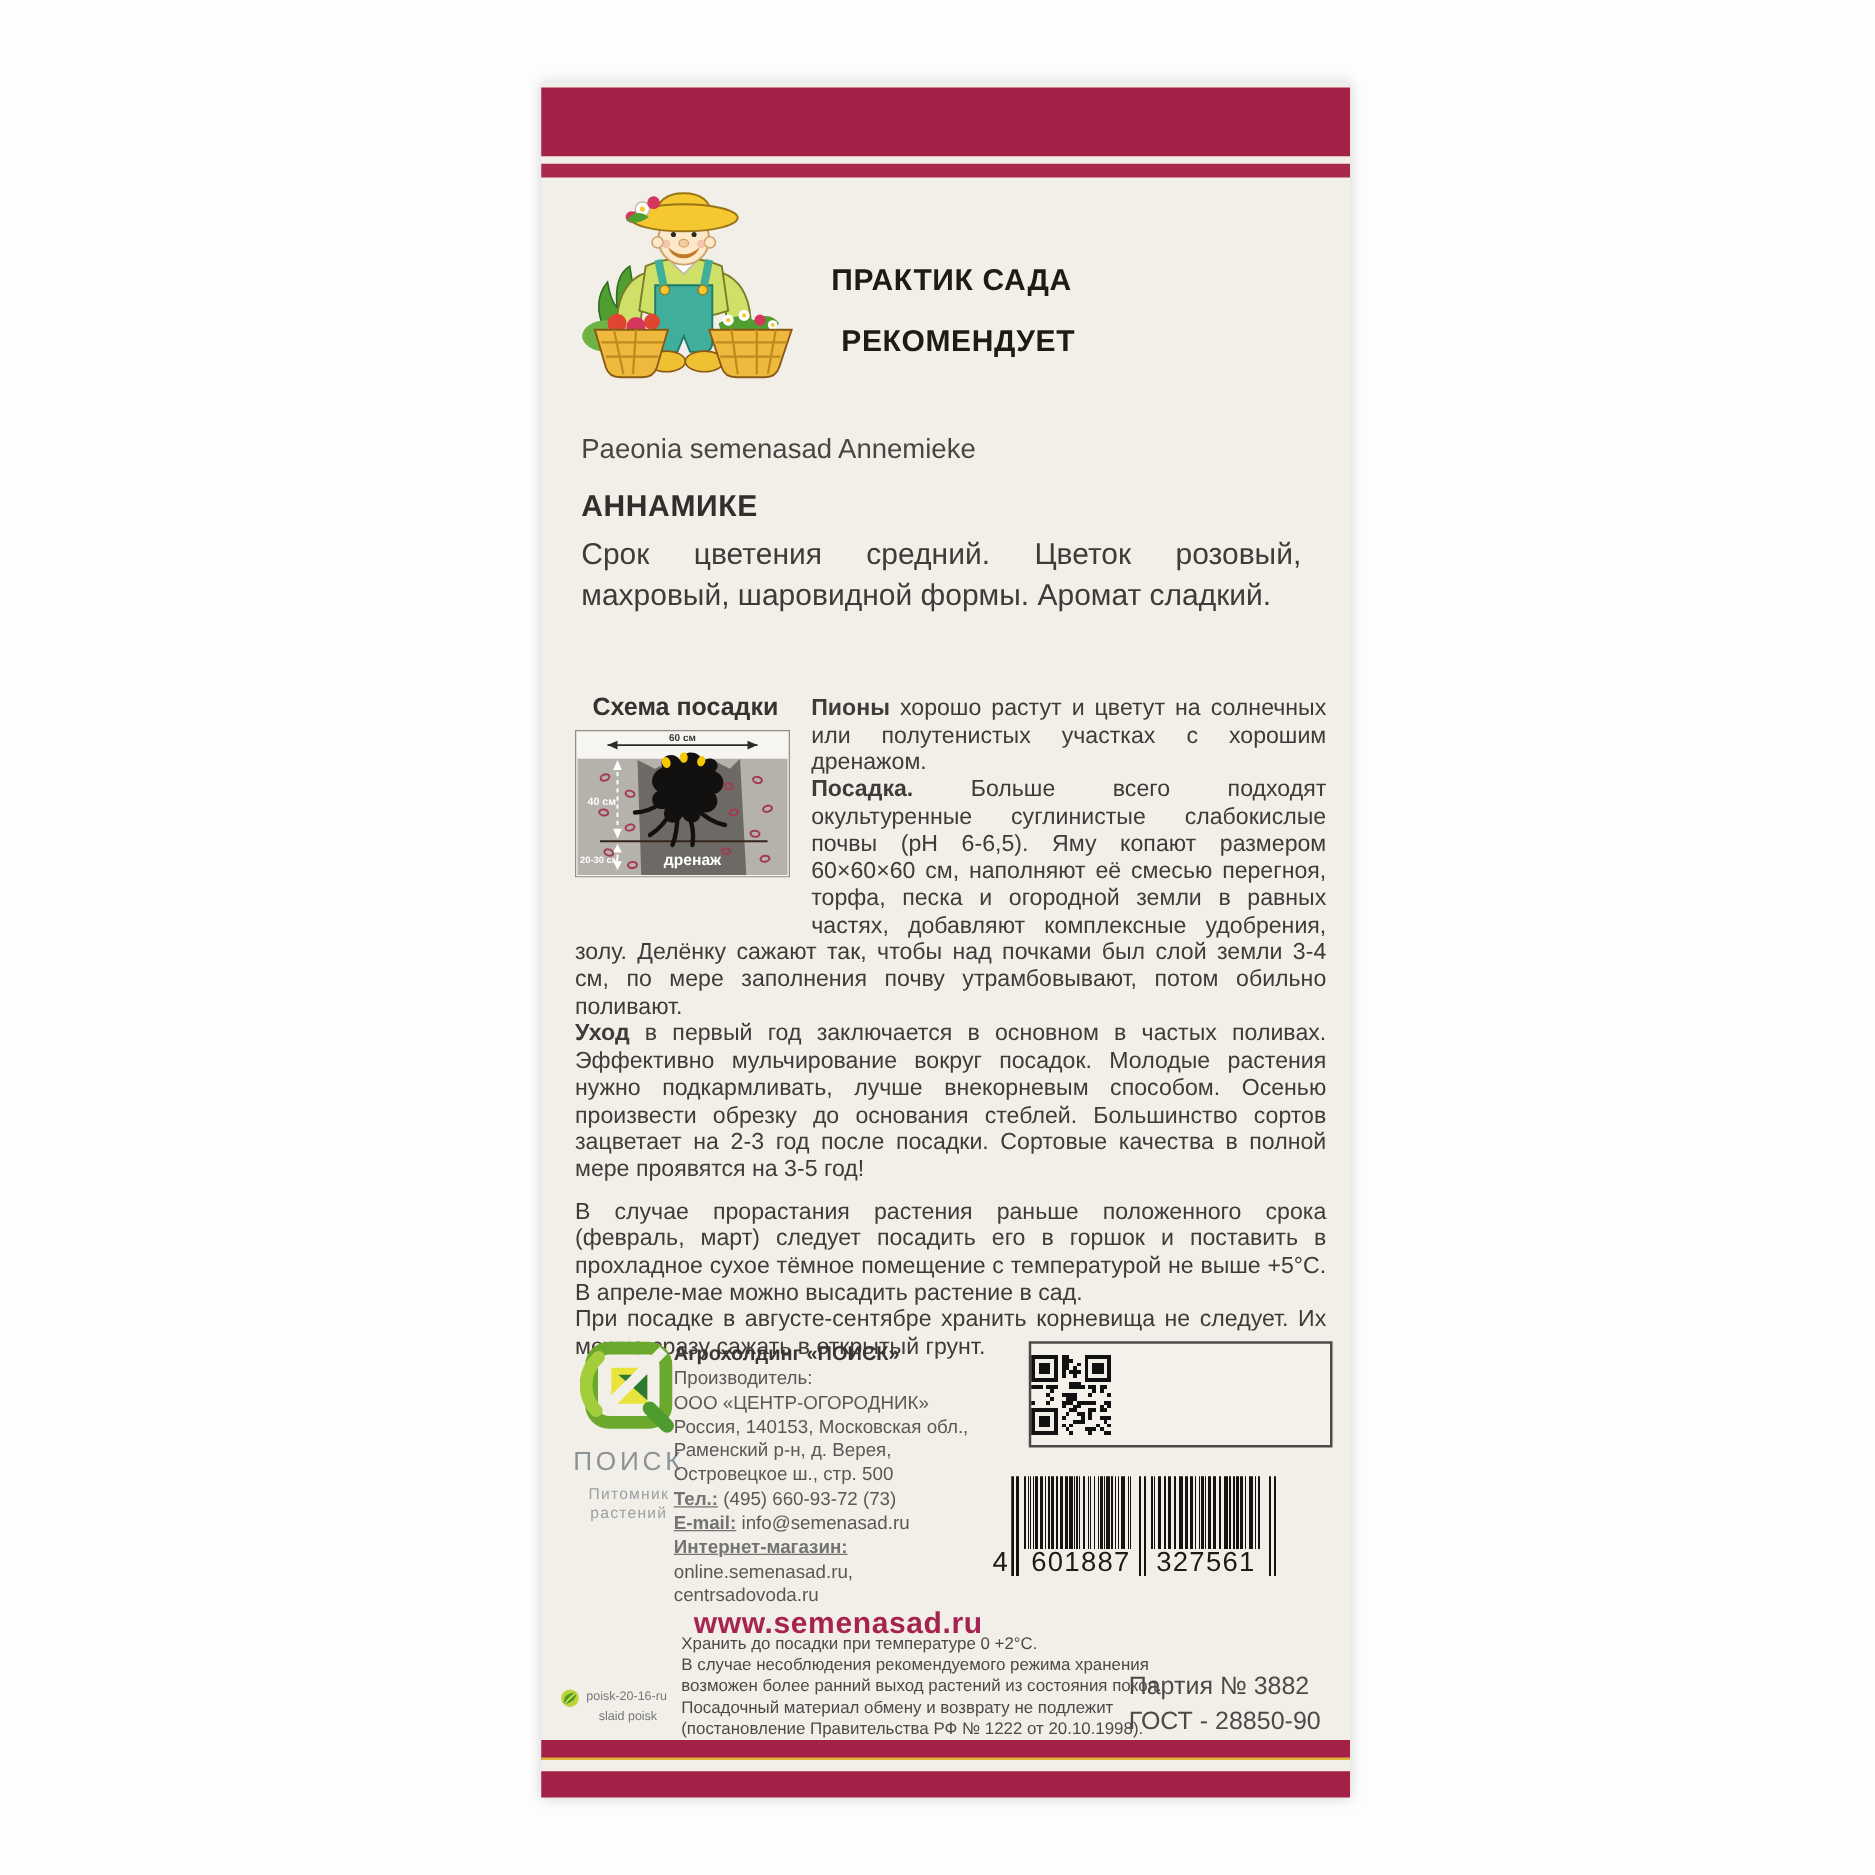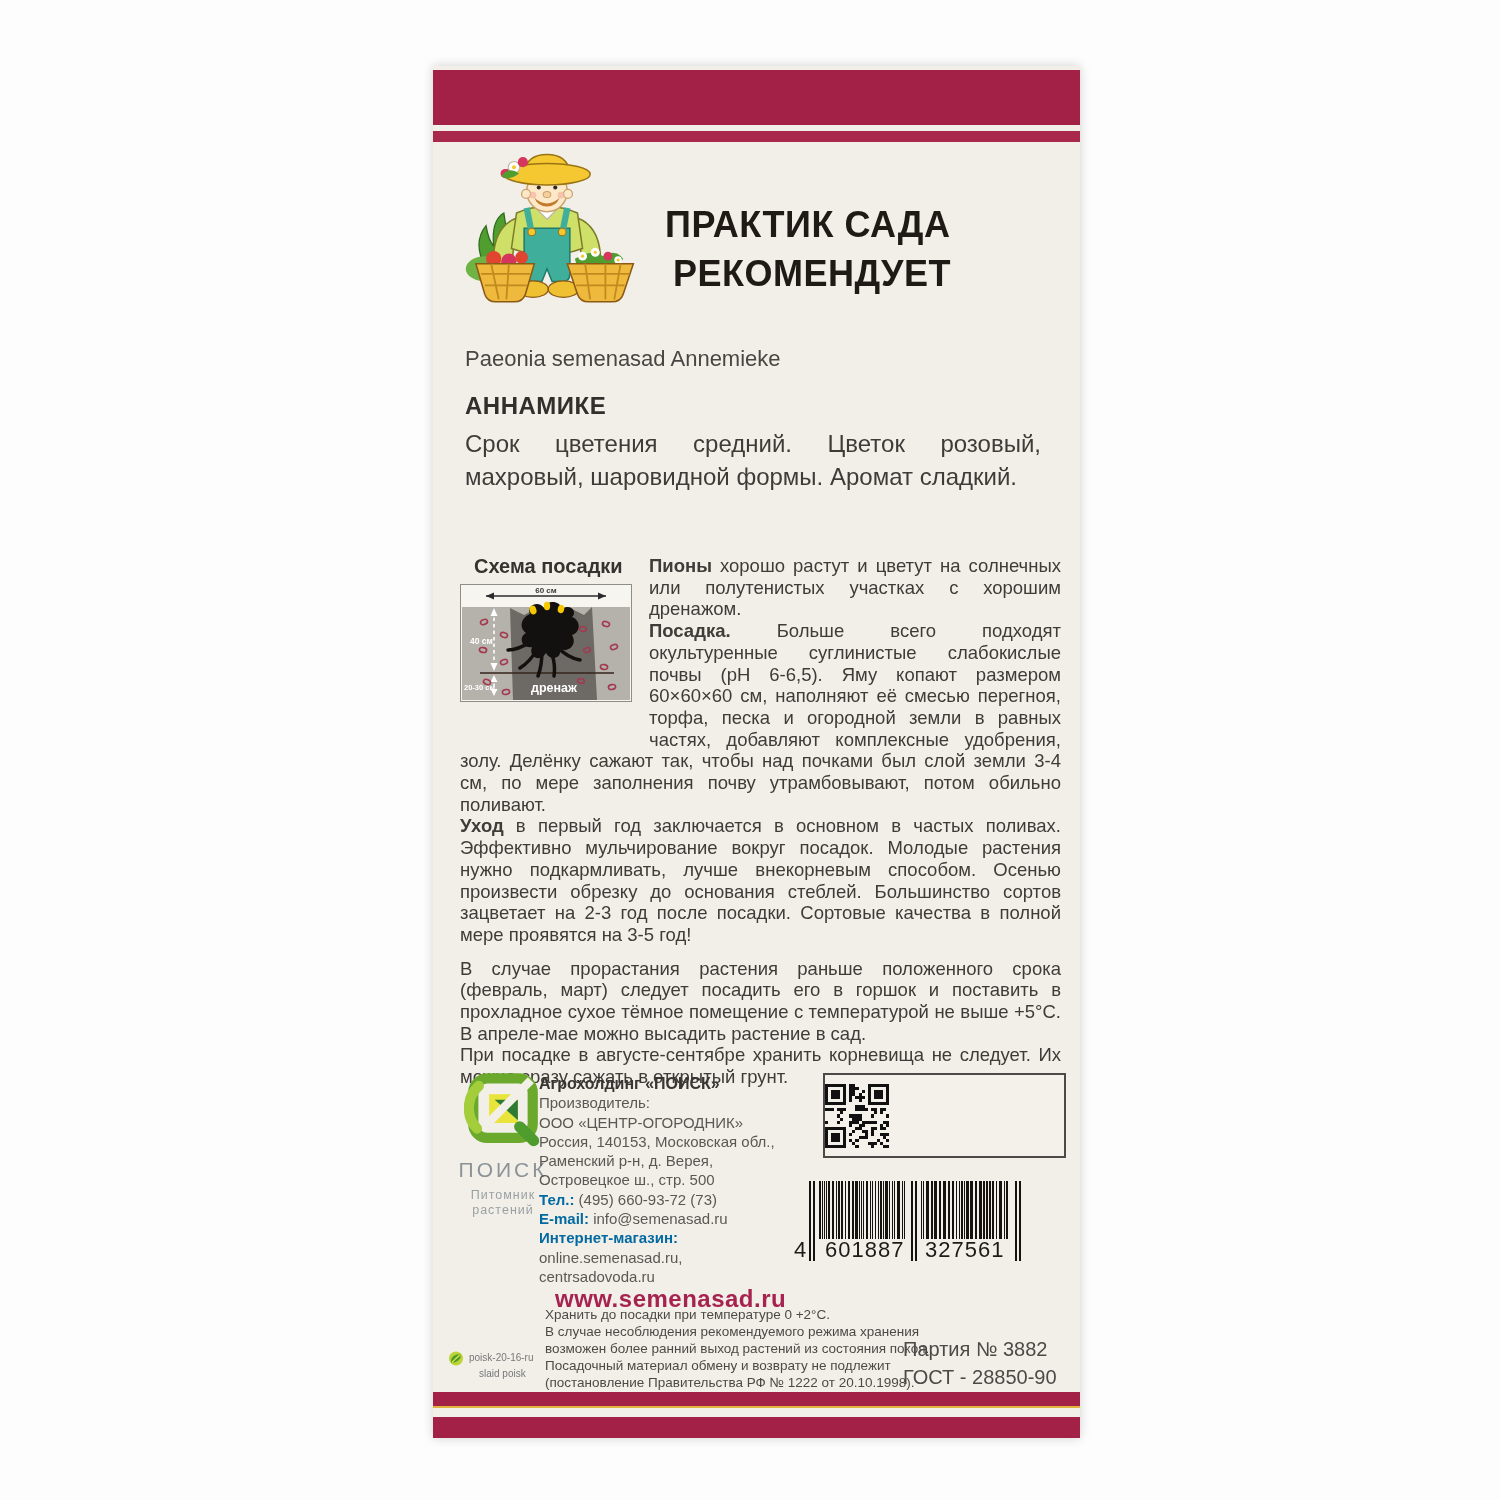--- a/index.html
+++ b/index.html
@@ -3,39 +3,39 @@
 <meta charset="utf-8">
 <style>
   html,body{margin:0;padding:0;}
   body{width:1500px;height:1500px;background:#fdfdfd;font-family:"Liberation Sans",sans-serif;position:relative;overflow:hidden;}
   .packet{position:absolute;left:433px;top:66px;width:647px;height:1372px;background:#f2efe9;box-shadow:0 0 10px rgba(0,0,0,.18);}
   .abs{position:absolute;}
   
   .band1{left:0;top:4px;width:647px;height:55px;background:#a32046;}
   .band2{left:0;top:65px;width:647px;height:11px;background:#a8294c;}
   
-  .brand-header{left:232px;top:134px;font-size:36px;font-weight:bold;line-height:49px;color:#201a16;letter-spacing:.5px;}
+  .brand-header{left:232px;top:134px;font-size:24px;font-weight:bold;line-height:49px;color:#201a16;letter-spacing:.5px;}
   
   .latin{left:32px;top:280px;font-size:22px;color:#4a4542;}
   .variety{left:32px;top:326px;font-size:24px;font-weight:bold;letter-spacing:.5px;color:#332e2b;}
   .desc{left:32px;top:361px;width:576px;font-size:24px;line-height:33px;color:#403b38;text-align:justify;}
   
   .main-text{left:27px;top:489px;width:601px;font-size:18.5px;line-height:21.7px;color:#403b38;}
   .main-text p{margin:0;text-align:justify;}
   .main-text p.gap{margin-top:12px;}
   .schema{float:left;width:177px;height:178px;margin:0 12px 0 0;}
   .schema-title{font-size:20px;font-weight:600;color:#37322f;margin:0 0 7px 14px;line-height:22px;}
   .diagram{display:block;}
   
   .logo-block{left:20px;top:1005px;width:100px;text-align:center;}
   .logo-mark{display:block;margin:0 auto;}
   .logo-word{font-size:21px;letter-spacing:3px;color:#8c9396;margin-top:9px;}
   .logo-sub{font-size:12.5px;letter-spacing:1px;color:#9aa1a3;line-height:15px;margin-top:6px;}
   .company{left:106px;top:1008px;font-size:15px;line-height:19.3px;color:#5c5754;white-space:nowrap;}
-  .company .b{font-weight:bold;color:#0369a1;}
+  .company .b{font-weight:bold;color:#737373;text-decoration:underline;}
   .company .hold{font-size:16px;font-weight:bold;color:#3a3532;}
   .website{left:122px;top:1219px;font-size:24px;font-weight:bold;color:#a62350;letter-spacing:.5px;}
   .qr-box{left:390px;top:1007px;width:239px;height:81px;border:2px solid #4c4a48;background:#f4f1eb;display:flex;align-items:center;}
   .qr-text{font-size:14.5px;line-height:19px;color:#5c5754;padding-left:13px;flex:1;}
   .qr-code{width:64px;height:64px;margin-right:9px;}
   .barcode{left:362px;top:1115px;width:228px;height:92px;}
   .barcode svg{position:absolute;left:14px;top:0;}
   .bc-digit{position:absolute;top:56px;font-size:22px;color:#1d1a17;letter-spacing:1px;}
   .bc-p{left:-1px;}
   .bc-g1{left:30px;}

